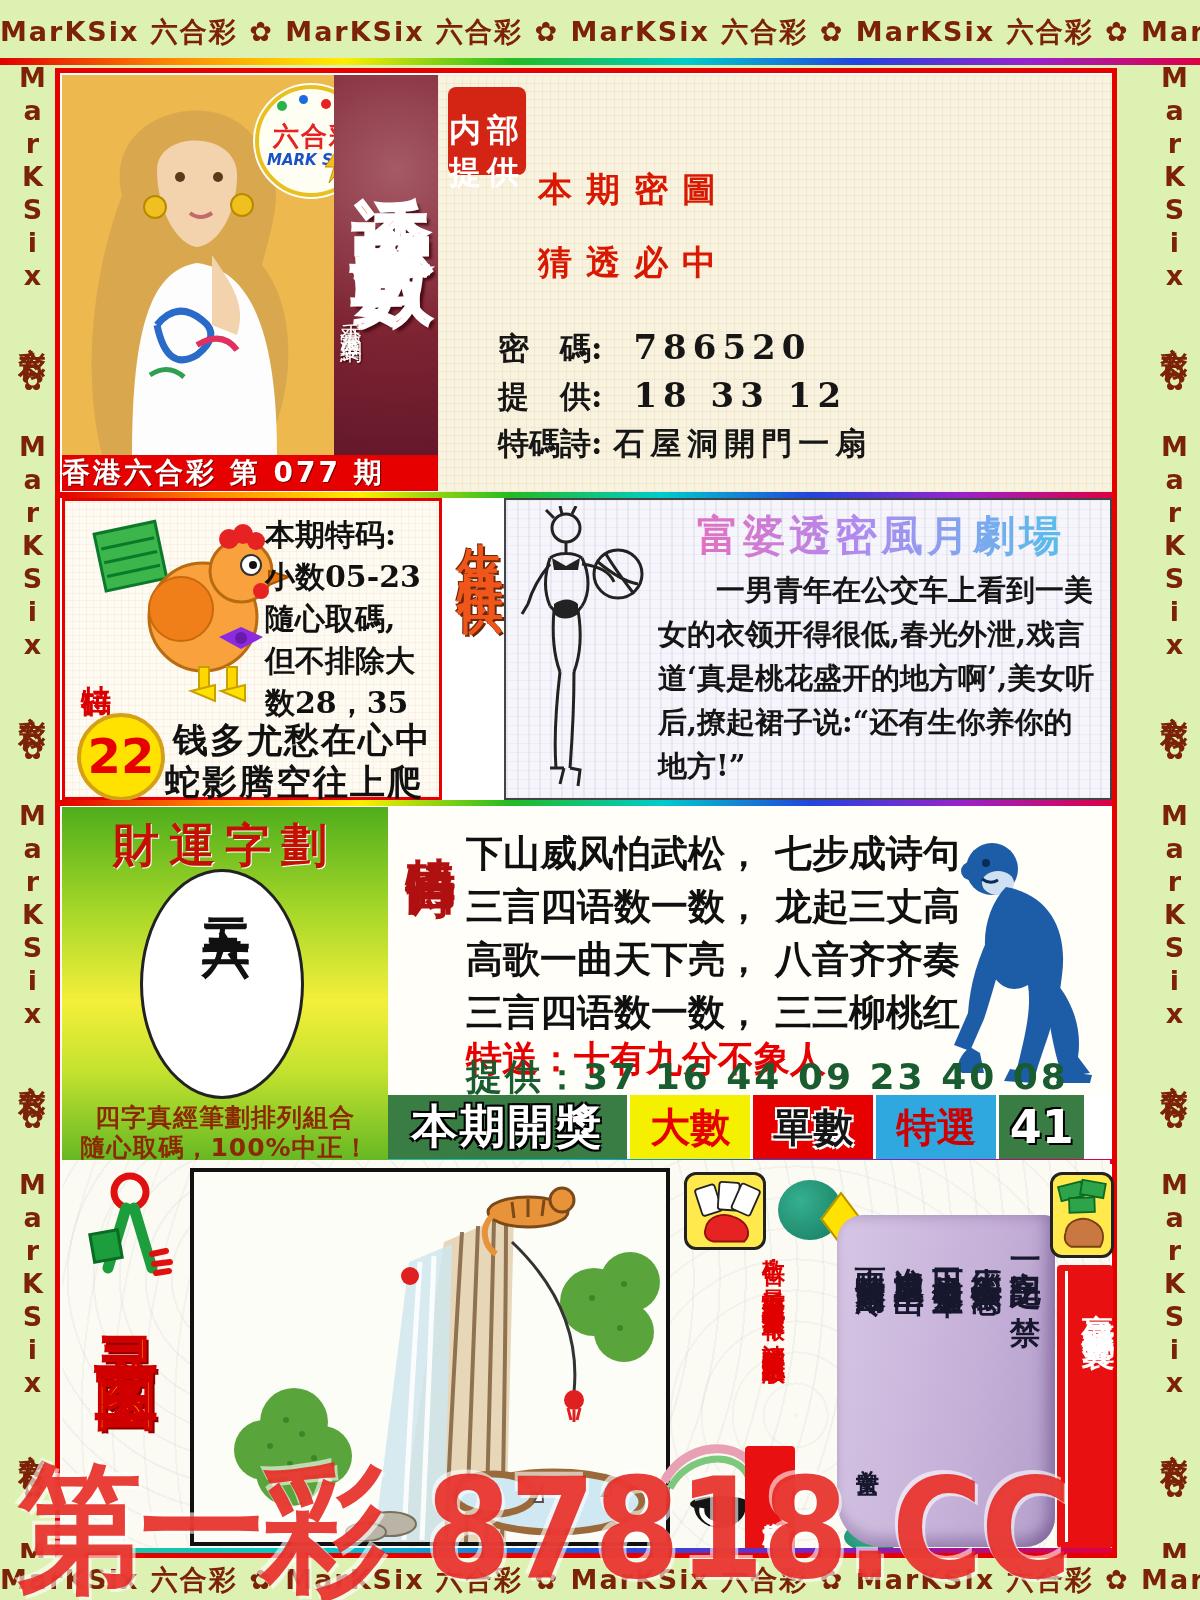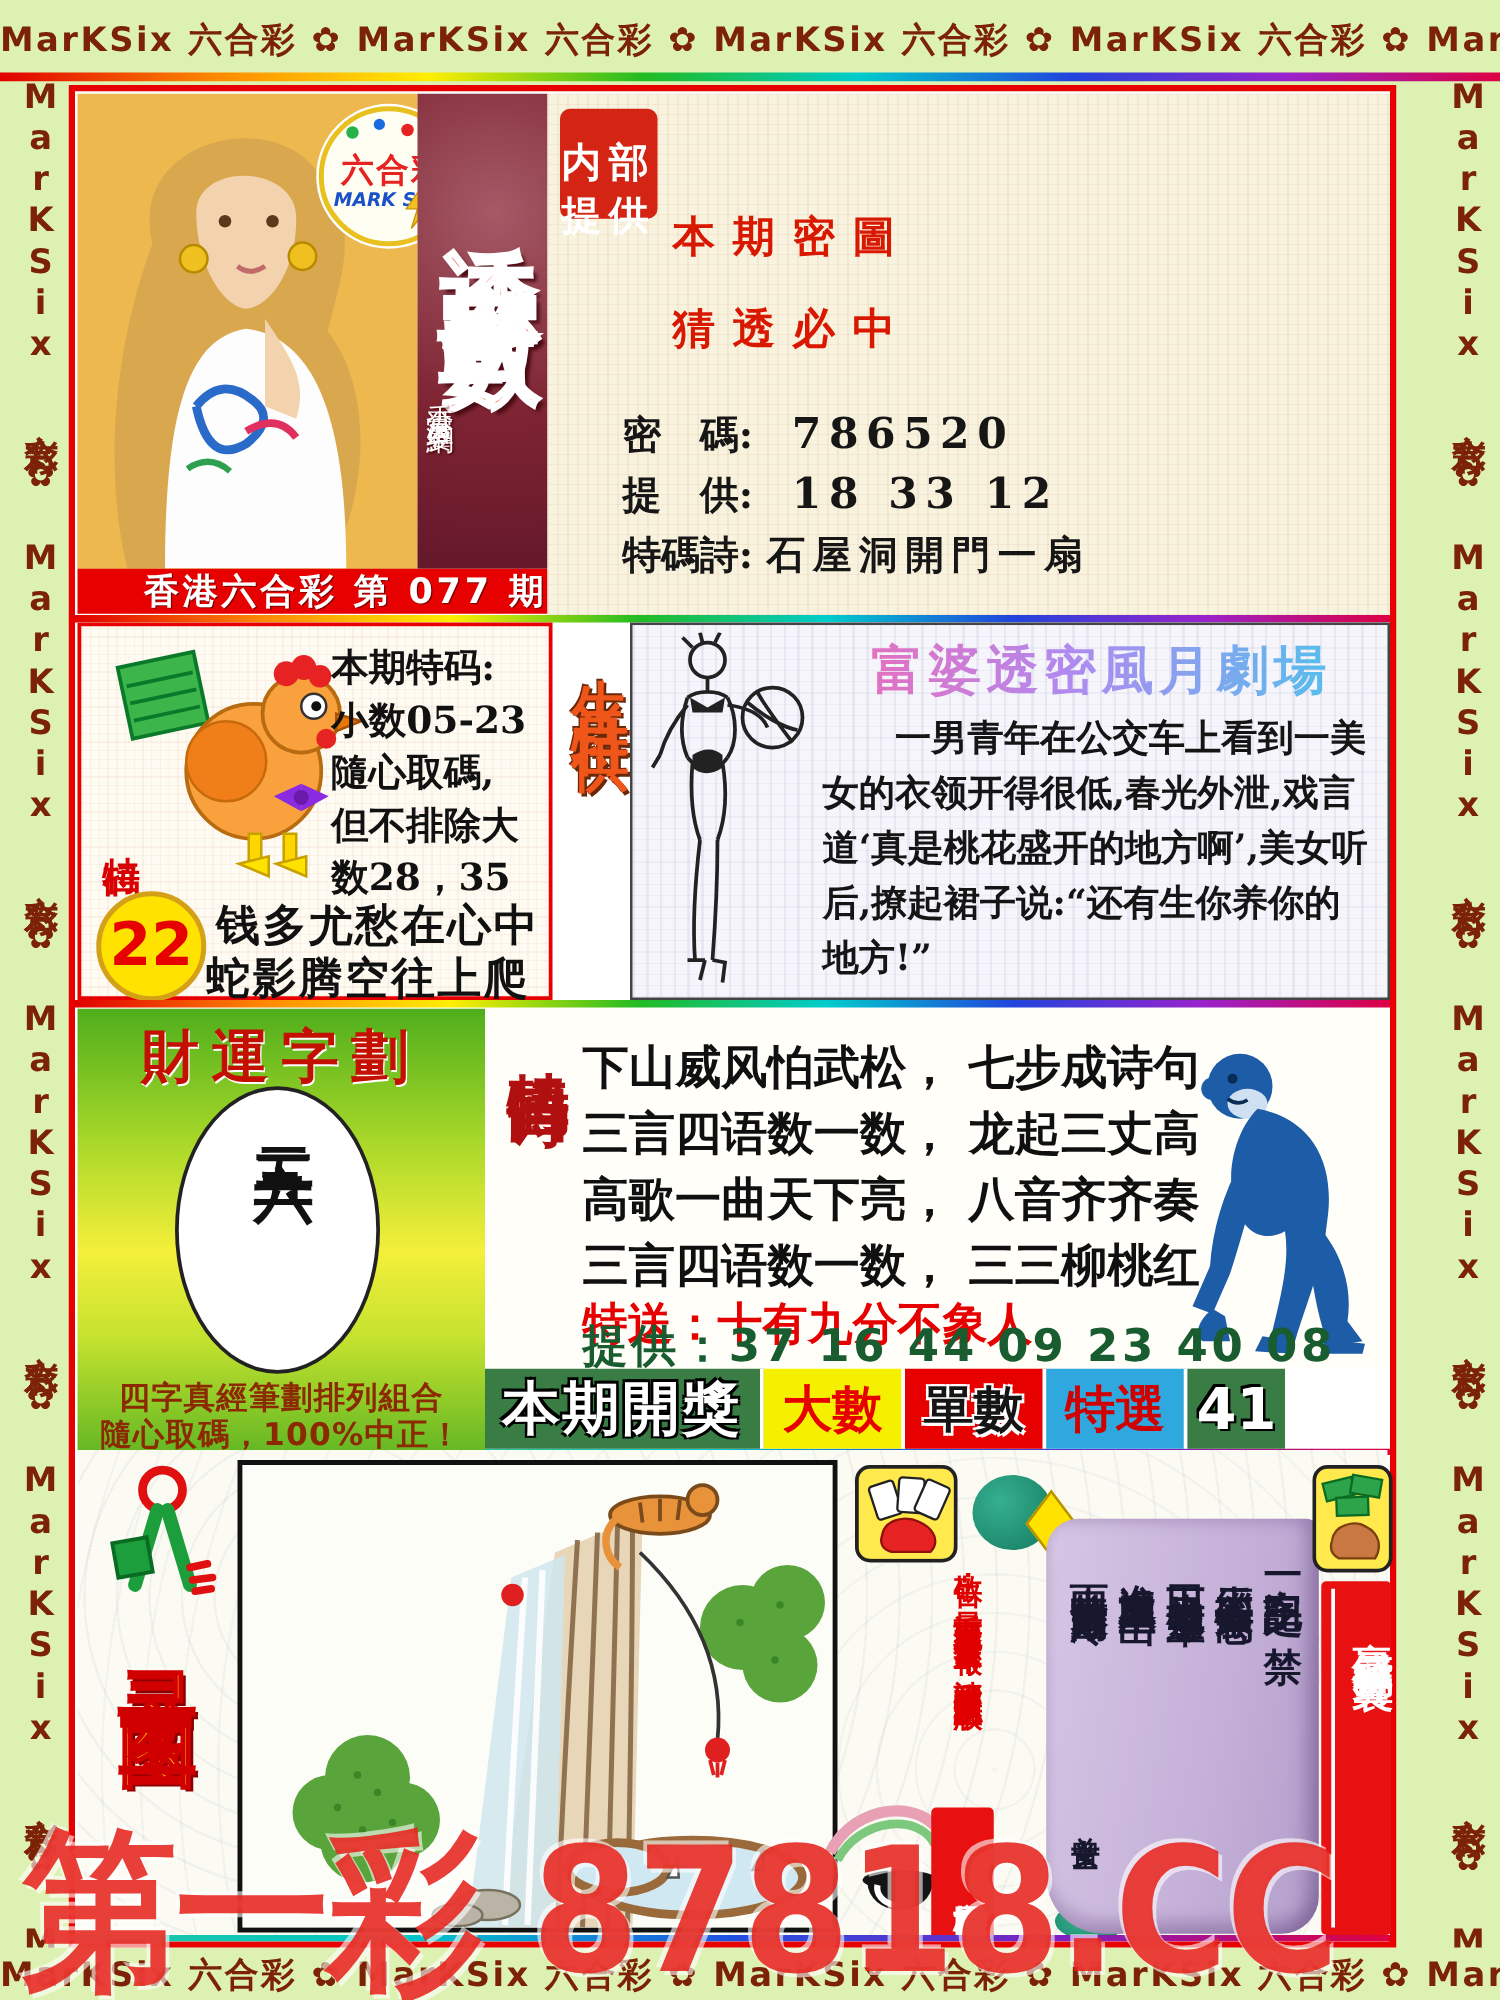--- a/index.html
+++ b/index.html
@@ -19,21 +19,21 @@
   .photo{left:2px;top:2px;width:272px;height:380px;overflow:hidden;background:linear-gradient(160deg,#f6c75e,#eaa83e 60%,#e09a34);}
   .masthead{left:274px;top:2px;width:104px;height:380px;background:radial-gradient(circle at 60% 25%,#a55a66,#7e2433 55%,#64182a);overflow:hidden;}
   .mast-title{left:18px;top:58px;font-size:80px;font-weight:bold;color:#ee2412;letter-spacing:26px;line-height:1;
               -webkit-text-stroke:3px #fff;text-shadow:4px 4px 3px #4a0c14;}
   .site{left:2px;top:230px;font-size:22px;color:#fff;letter-spacing:5px;text-shadow:1px 1px 2px #400;}
   .logo{left:195px;top:12px;width:104px;height:104px;background:#fffef2;border:4px solid #e8c020;border-radius:50%;box-shadow:0 0 0 2px #fff;}
   .logo-l1{left:14px;top:30px;font-size:26px;font-weight:bold;color:#e62222;letter-spacing:2px;}
   .logo-l2{left:8px;top:62px;font-size:15px;font-weight:bold;color:#1a50c8;font-style:italic;}
   .dot{border-radius:50%;}
   .issuebar{left:2px;top:382px;width:376px;height:36px;background:#e60000;color:#fff;font-weight:bold;font-size:28px;
-            text-align:right;line-height:36px;letter-spacing:3px;text-shadow:1px 1px 0 #700;}
+            text-align:left;line-height:36px;letter-spacing:3px;text-shadow:1px 1px 0 #700;}
   .cream{left:378px;top:2px;width:674px;height:417px;background:#f8f3de;
          background-image:repeating-linear-gradient(0deg,rgba(196,80,40,.07) 0 1px,transparent 1px 8px),
                           repeating-linear-gradient(90deg,rgba(196,80,40,.07) 0 1px,transparent 1px 8px);}
   .seal{left:10px;top:12px;width:78px;height:88px;background:#d42414;border-radius:8px;color:#fff;font-weight:bold;
         font-size:32px;line-height:1.3;text-align:center;padding-top:23px;box-sizing:border-box;width:78px;word-break:break-all;letter-spacing:6px;}
   .sec-title{font-size:34px;font-weight:bold;color:#d81800;letter-spacing:14px;font-family:"DejaVu Serif","Liberation Serif",serif;}
   .sec-row{font-size:31px;font-weight:bold;color:#161616;font-family:"DejaVu Serif","Liberation Serif",serif;}
   .sec-row b{font-size:34px;letter-spacing:6px;font-weight:bold;}
   
   .zpanel{left:2px;top:425px;width:380px;height:302px;background:#fdfbf2;border:3px solid #e60000;box-sizing:border-box;
@@ -63,21 +63,21 @@
   .oval{left:78px;top:62px;width:158px;height:224px;background:#fff;border:3px solid #222;border-radius:50%;}
   .ovaltxt{left:52px;top:12px;font-size:48px;font-weight:bold;color:#111;letter-spacing:2px;font-family:"DejaVu Serif","Liberation Serif",serif;}
   .f-foot{left:0;width:326px;text-align:center;font-size:25px;font-weight:bold;color:#8b2a00;letter-spacing:1px;}
   .poem{left:328px;top:734px;width:724px;height:288px;background:#fffef8;}
   .p-title{left:10px;top:10px;height:272px;font-size:50px;font-weight:bold;color:#b01010;letter-spacing:6px;
            font-family:"DejaVu Serif","Liberation Serif",serif;}
   .p-line{left:78px;width:600px;font-size:37px;font-weight:bold;color:#101010;font-family:"DejaVu Serif","Liberation Serif",serif;white-space:nowrap;z-index:2;}
   .p-special{left:78px;top:196px;font-size:36px;font-weight:bold;color:#e60000;z-index:2;}
   .p-provide{left:78px;top:244px;font-size:36px;font-weight:bold;color:#185c30;letter-spacing:3px;z-index:2;}
   .monkey{left:552px;top:28px;z-index:1;}
-  .rbar{left:328px;top:1022px;width:640px;height:64px;display:flex;z-index:2;}
+  .rbar{left:328px;top:1022px;width:696px;height:64px;display:flex;z-index:2;}
   .rcell{height:64px;display:flex;align-items:center;justify-content:center;border-right:3px solid #fff;box-sizing:border-box;}
   .rc0{width:252px;background:#3a7d44;color:#fff;font-size:46px;font-weight:bold;letter-spacing:2px;
        text-shadow:-2px -2px 0 #000,2px -2px 0 #000,-2px 2px 0 #000,2px 2px 0 #000;}
   .rc1{width:128px;background:#f5ef00;color:#e60000;font-size:40px;font-weight:bold;}
   .rc2{width:128px;background:#e60000;color:#151515;font-size:40px;font-weight:bold;
        text-shadow:-2px -2px 0 #fff,2px -2px 0 #fff,-2px 2px 0 #fff,2px 2px 0 #fff;}
   .rc3{width:128px;background:#2fa8e0;color:#d00000;font-size:40px;font-weight:bold;}
   .rc4{width:88px;background:#3a7d44;color:#fff;font-size:46px;font-weight:bold;border-right:none;
        text-shadow:-2px -2px 0 #000,2px 2px 0 #000;}
   

